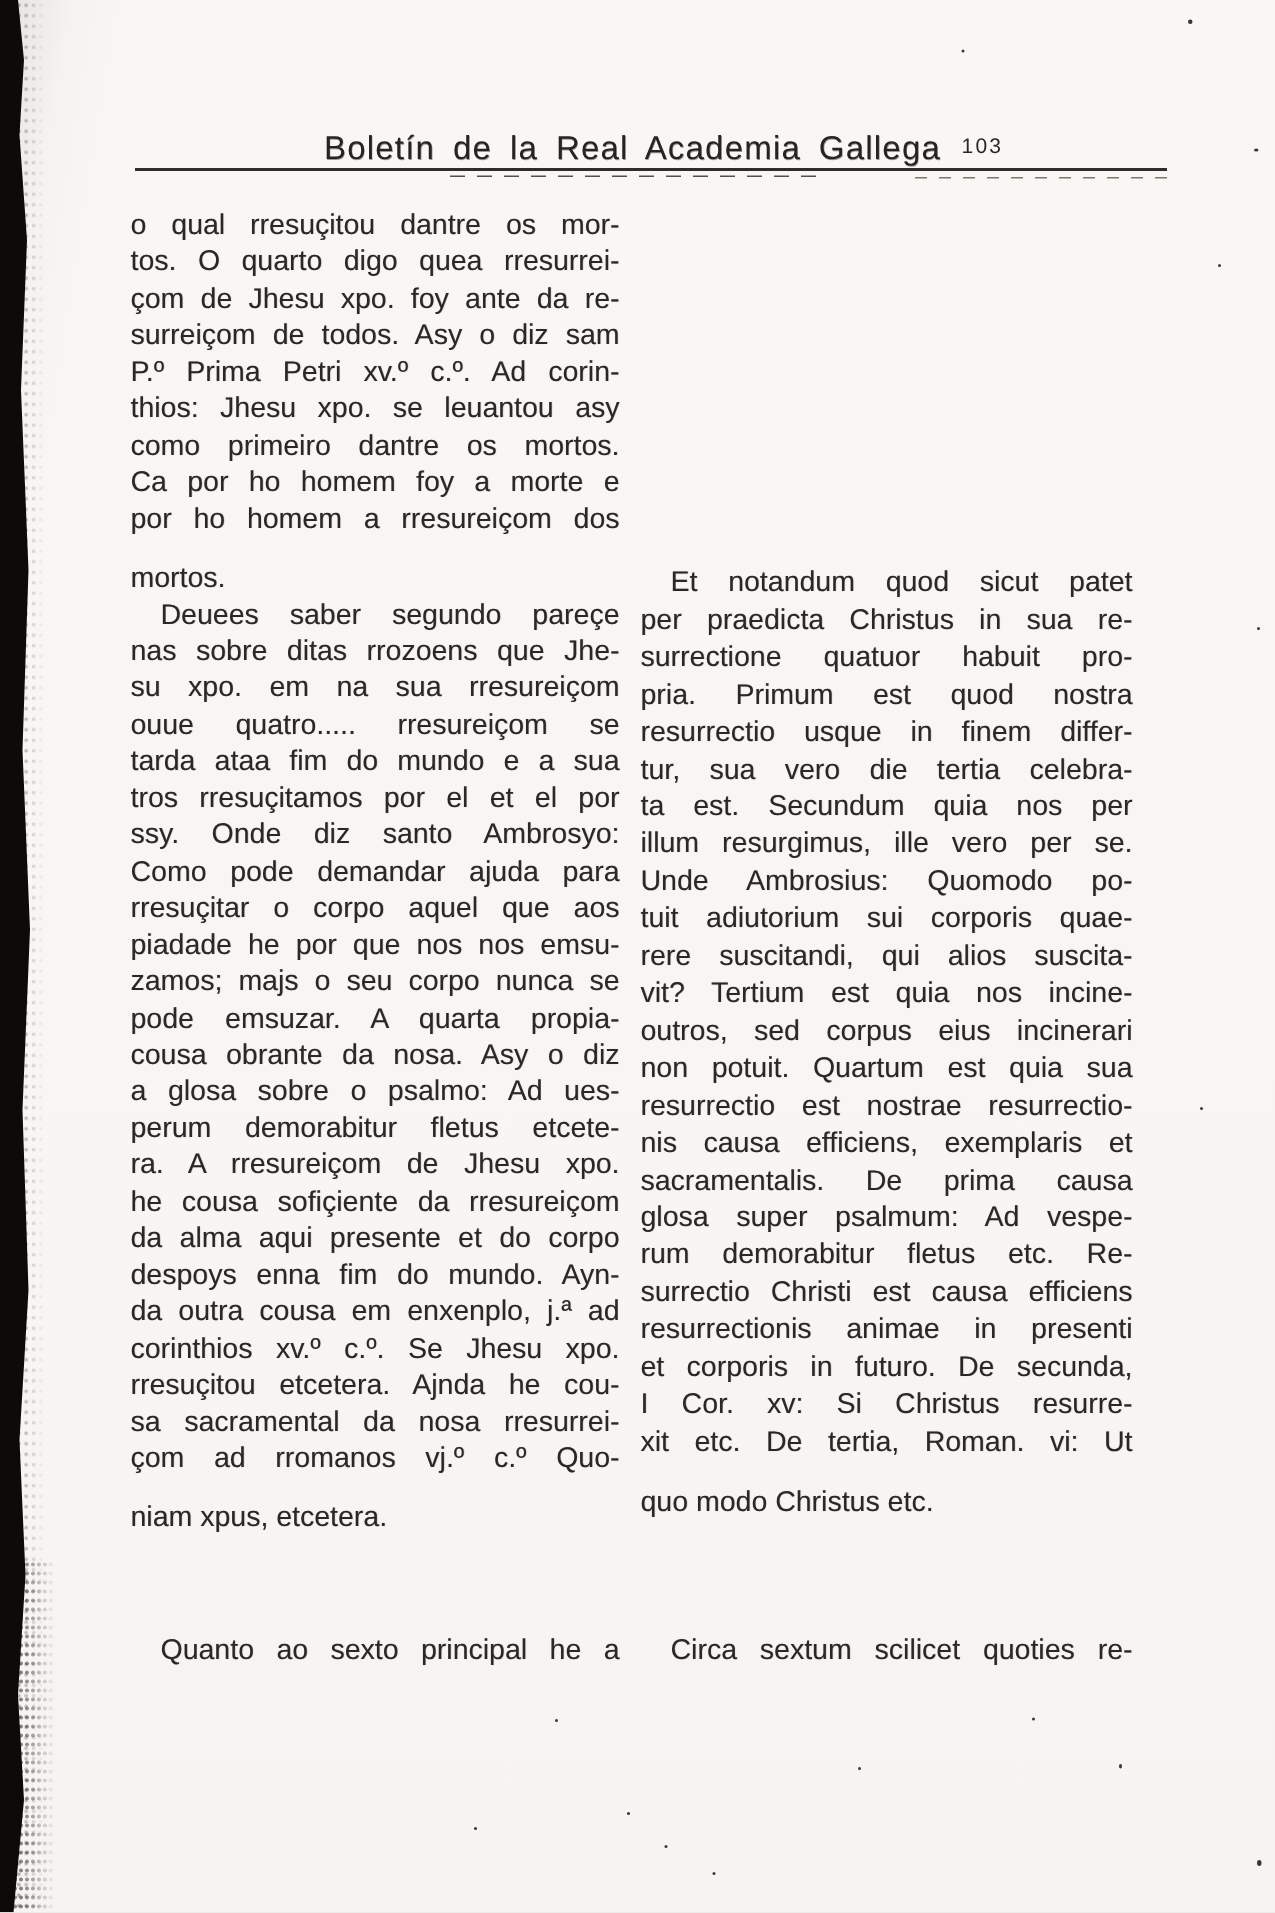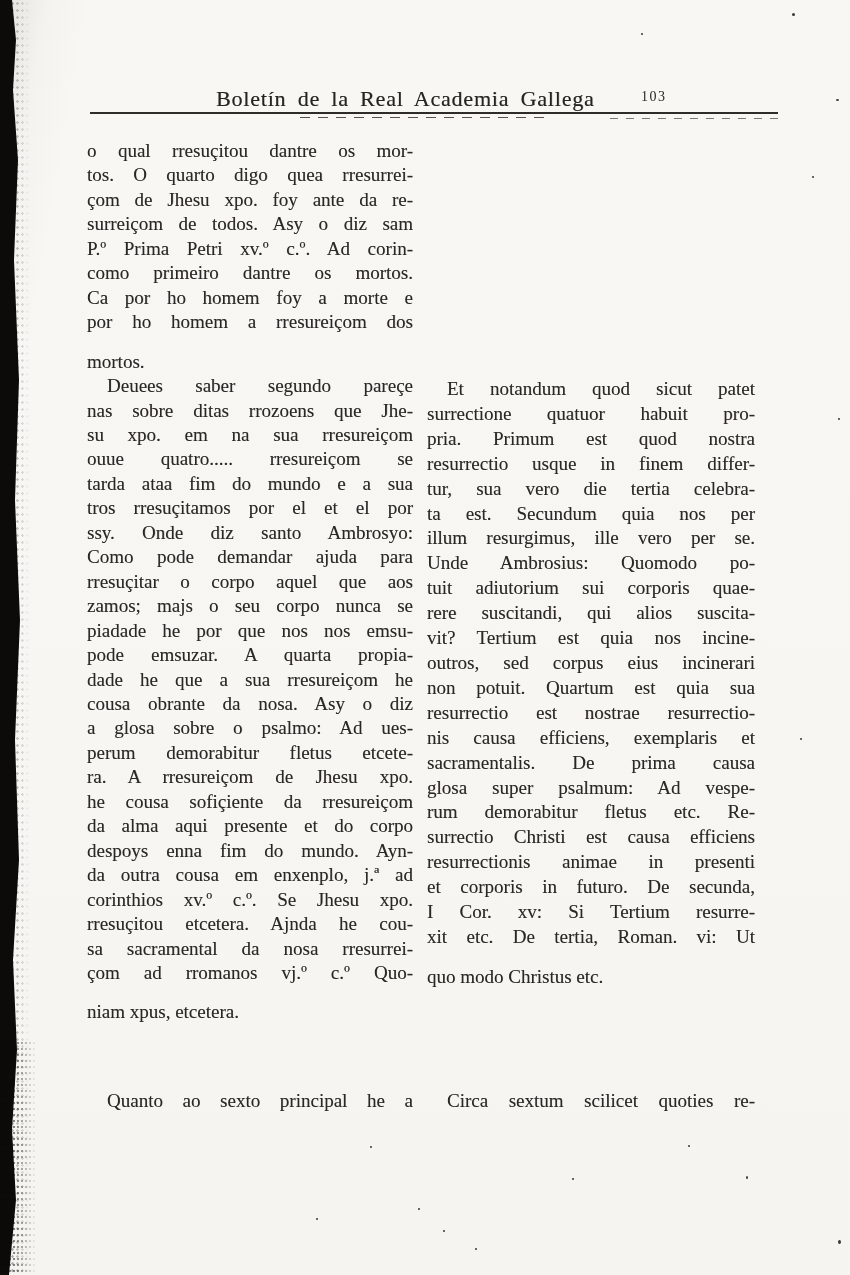--- a/index.html
+++ b/index.html
@@ -1,21 +1,21 @@
 <!DOCTYPE html>
 <html><head>
 <meta charset="utf-8">
 <style>
   html,body { margin:0; padding:0; background:#e9e8e4; }
   .page {
     position:relative; width:850px; height:1275px; overflow:hidden;
     background:
       linear-gradient(100deg, rgba(40,38,34,0.10) 0px, rgba(40,38,34,0.02) 48px, rgba(0,0,0,0) 90px),
       linear-gradient(to bottom, #f8f7f4 0%, #f7f6f3 55%, #f5f4f0 100%);
-    font-family:Liberation Serif, serif;
+    font-family:Liberation Sans, sans-serif;
     color:#2a2825;
   }
   
   .gutter {
     position:absolute; left:0; top:0; width:22px; height:1275px; background:#0c0b0a;
     clip-path:polygon(0 0,12px 0,16px 40px,13px 90px,18px 160px,14px 260px,19px 380px,15px 500px,20px 620px,15px 740px,19px 860px,13px 960px,17px 1050px,12px 1130px,16px 1200px,9px 1275px,0 1275px);
   }
   .gutter-noise {
     position:absolute; left:0; top:0; width:30px; height:1275px; opacity:.30;
     background-image:radial-gradient(circle, rgba(12,11,10,.95) 1px, transparent 1.5px);
@@ -80,74 +80,75 @@
   <div class="header-rule"></div>
   <div class="rule-dash d1"></div>
   <div class="rule-dash d2"></div>
 
   <div class="col col-left-main">
       <div class="line">o qual rresuçitou dantre os mor-</div>
       <div class="line">tos. O quarto digo quea rresurrei-</div>
       <div class="line">çom de Jhesu xpo. foy ante da re-</div>
       <div class="line">surreiçom de todos. Asy o diz sam</div>
       <div class="line">P.º Prima Petri xv.º c.º. Ad corin-</div>
+      <div class="line">thios: Jhesu xpo. se leuantou asy</div>
       <div class="line">como primeiro dantre os mortos.</div>
       <div class="line">Ca por ho homem foy a morte e</div>
       <div class="line">por ho homem a rresureiçom dos</div>
       <div class="line end">mortos.</div>
       <div class="line indent">Deuees saber segundo pareçe</div>
       <div class="line">nas sobre ditas rrozoens que Jhe-</div>
       <div class="line">su xpo. em na sua rresureiçom</div>
       <div class="line">ouue quatro..... rresureiçom se</div>
       <div class="line">tarda ataa fim do mundo e a sua</div>
       <div class="line">tros rresuçitamos por el et el por</div>
       <div class="line">ssy. Onde diz santo Ambrosyo:</div>
       <div class="line">Como pode demandar ajuda para</div>
       <div class="line">rresuçitar o corpo aquel que aos</div>
+      <div class="line">piadade he por que nos nos emsu-</div>
       <div class="line">zamos; majs o seu corpo nunca se</div>
-      <div class="line">piadade he por que nos nos emsu-</div>
       <div class="line">pode emsuzar. A quarta propia-</div>
-      <div class="line">dade he que a sua rresureiçom he</div>
       <div class="line">cousa obrante da nosa. Asy o diz</div>
       <div class="line">a glosa sobre o psalmo: Ad ues-</div>
       <div class="line">perum demorabitur fletus etcete-</div>
       <div class="line">ra. A rresureiçom de Jhesu xpo.</div>
       <div class="line">he cousa sofiçiente da rresureiçom</div>
       <div class="line">da alma aqui presente et do corpo</div>
       <div class="line">despoys enna fim do mundo. Ayn-</div>
       <div class="line">da outra cousa em enxenplo, j.ª ad</div>
       <div class="line">corinthios xv.º c.º. Se Jhesu xpo.</div>
       <div class="line">rresuçitou etcetera. Ajnda he cou-</div>
       <div class="line">sa sacramental da nosa rresurrei-</div>
       <div class="line">çom ad rromanos vj.º c.º Quo-</div>
       <div class="line end">niam xpus, etcetera.</div>
     </div>
   <div class="col col-right-main">
       <div class="line indent">Et notandum quod sicut patet</div>
+      <div class="line">per praedicta Christus in sua re-</div>
       <div class="line">surrectione quatuor habuit pro-</div>
       <div class="line">pria. Primum est quod nostra</div>
       <div class="line">resurrectio usque in finem differ-</div>
       <div class="line">tur, sua vero die tertia celebra-</div>
       <div class="line">ta est. Secundum quia nos per</div>
       <div class="line">illum resurgimus, ille vero per se.</div>
       <div class="line">Unde Ambrosius: Quomodo po-</div>
       <div class="line">tuit adiutorium sui corporis quae-</div>
       <div class="line">rere suscitandi, qui alios suscita-</div>
       <div class="line">vit? Tertium est quia nos incine-</div>
       <div class="line">outros, sed corpus eius incinerari</div>
       <div class="line">non potuit. Quartum est quia sua</div>
       <div class="line">resurrectio est nostrae resurrectio-</div>
       <div class="line">nis causa efficiens, exemplaris et</div>
       <div class="line">sacramentalis. De prima causa</div>
       <div class="line">glosa super psalmum: Ad vespe-</div>
       <div class="line">rum demorabitur fletus etc. Re-</div>
       <div class="line">surrectio Christi est causa efficiens</div>
       <div class="line">resurrectionis animae in presenti</div>
       <div class="line">et corporis in futuro. De secunda,</div>
-      <div class="line">I Cor. xv: Si Tertium resurre-</div>
+      <div class="line">I Cor. xv: Si Christus resurre-</div>
       <div class="line">xit etc. De tertia, Roman. vi: Ut</div>
       <div class="line end">quo modo Christus etc.</div>
     </div>
   <div class="col col-left-cont">
       <div class="line indent">Quanto ao sexto principal he a</div>
     </div>
   <div class="col col-right-cont">
       <div class="line indent">Circa sextum scilicet quoties re-</div>
     </div>
 

